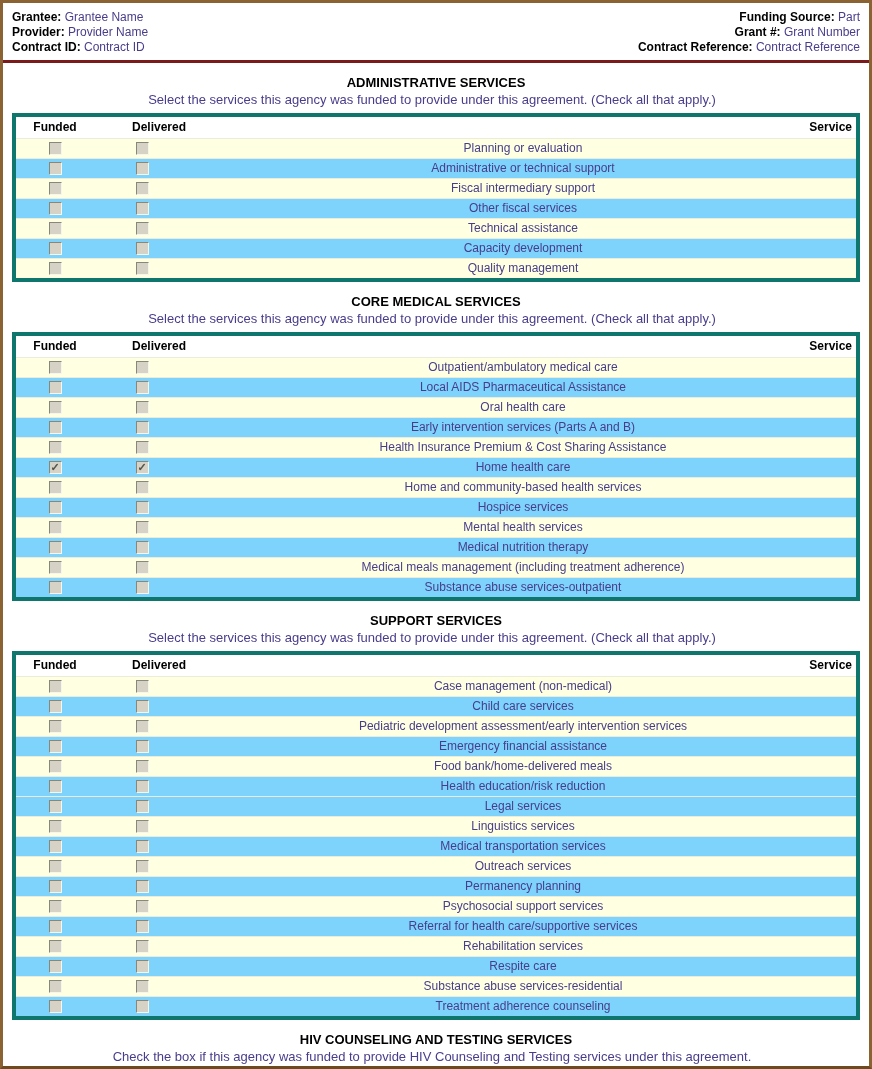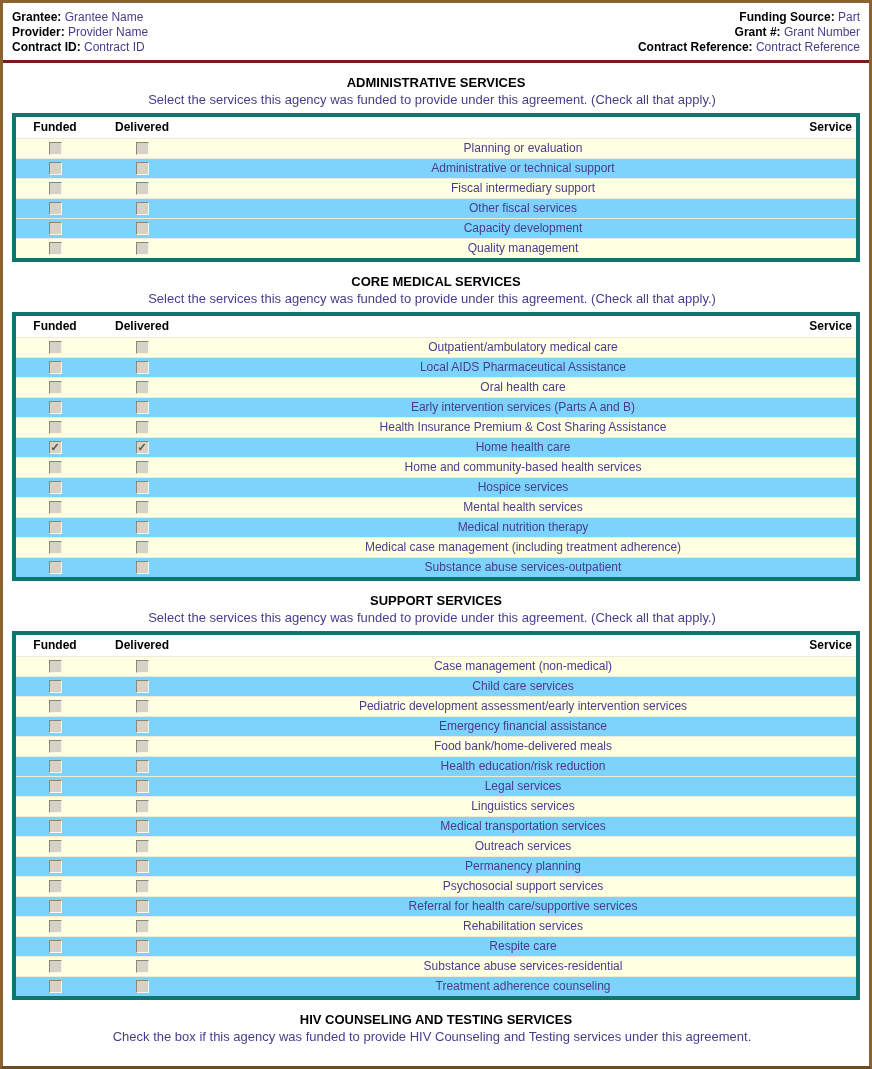--- a/index.html
+++ b/index.html
@@ -14,21 +14,21 @@
   .hdr-col.right { text-align: right; }
   .hdr-label { font-weight: bold; color: #000000; }
   .hdr-value { color: #483D8B; }
 
   .section-title { font-size: 13px; font-weight: bold; color: #000000; text-align: center; margin: 12px 0 2px 0; }
   .section-instruction { font-size: 13px; color: #483D8B; text-align: center; margin: 0 8px 6px 0; }
 
   table.svc-table { width: calc(100% - 18px); margin: 0 9px; border-collapse: collapse; border: 4px solid #0f766e; background: #7dd3fc; }
   table.svc-table th { font-size: 12px; font-weight: bold; color: #000000; padding: 3px 4px; background: #ffffff; line-height: 15px; }
   th.col-funded { width: 70px; text-align: center; }
-  th.col-delivered { width: 88px; text-align: center; }
+  th.col-delivered { width: 88px; text-align: right; }
   th.col-service { text-align: right; }
   table.svc-table td { font-size: 12px; padding: 2px 4px; line-height: 15px; }
   tbody tr { border-top: 1px solid #ECECDC; text-align: center; }
   tr.stripe { background: #FFFFE1; }
   td.cb-cell { text-align: center; }
   td.svc { color: #483D8B; }
 
   .cb {
     display: inline-block; width: 13px; height: 13px; box-sizing: border-box;
     background: #D6D2C6; border: 1px solid;
@@ -102,20 +102,25 @@
             <tr class="stripe">
               <td class="cb-cell"><span class="cb" role="checkbox" aria-checked="false"></span></td>
               <td class="cb-cell"><span class="cb" role="checkbox" aria-checked="false"></span></td>
               <td class="svc">Fiscal intermediary support</td>
             </tr>
             <tr>
               <td class="cb-cell"><span class="cb" role="checkbox" aria-checked="false"></span></td>
               <td class="cb-cell"><span class="cb" role="checkbox" aria-checked="false"></span></td>
               <td class="svc">Other fiscal services</td>
             </tr>
+            <tr class="stripe">
+              <td class="cb-cell"><span class="cb" role="checkbox" aria-checked="false"></span></td>
+              <td class="cb-cell"><span class="cb" role="checkbox" aria-checked="false"></span></td>
+              <td class="svc">Technical assistance</td>
+            </tr>
             <tr>
               <td class="cb-cell"><span class="cb" role="checkbox" aria-checked="false"></span></td>
               <td class="cb-cell"><span class="cb" role="checkbox" aria-checked="false"></span></td>
               <td class="svc">Capacity development</td>
             </tr>
             <tr class="stripe">
               <td class="cb-cell"><span class="cb" role="checkbox" aria-checked="false"></span></td>
               <td class="cb-cell"><span class="cb" role="checkbox" aria-checked="false"></span></td>
               <td class="svc">Quality management</td>
             </tr>
@@ -181,21 +186,21 @@
               <td class="svc">Mental health services</td>
             </tr>
             <tr>
               <td class="cb-cell"><span class="cb" role="checkbox" aria-checked="false"></span></td>
               <td class="cb-cell"><span class="cb" role="checkbox" aria-checked="false"></span></td>
               <td class="svc">Medical nutrition therapy</td>
             </tr>
             <tr class="stripe">
               <td class="cb-cell"><span class="cb" role="checkbox" aria-checked="false"></span></td>
               <td class="cb-cell"><span class="cb" role="checkbox" aria-checked="false"></span></td>
-              <td class="svc">Medical case management (including treatment adherence)</td>
+              <td class="svc">Medical meals management (including treatment adherence)</td>
             </tr>
             <tr>
               <td class="cb-cell"><span class="cb" role="checkbox" aria-checked="false"></span></td>
               <td class="cb-cell"><span class="cb" role="checkbox" aria-checked="false"></span></td>
               <td class="svc">Substance abuse services-outpatient</td>
             </tr>
           </tbody>
     </table>
   </section>
 

